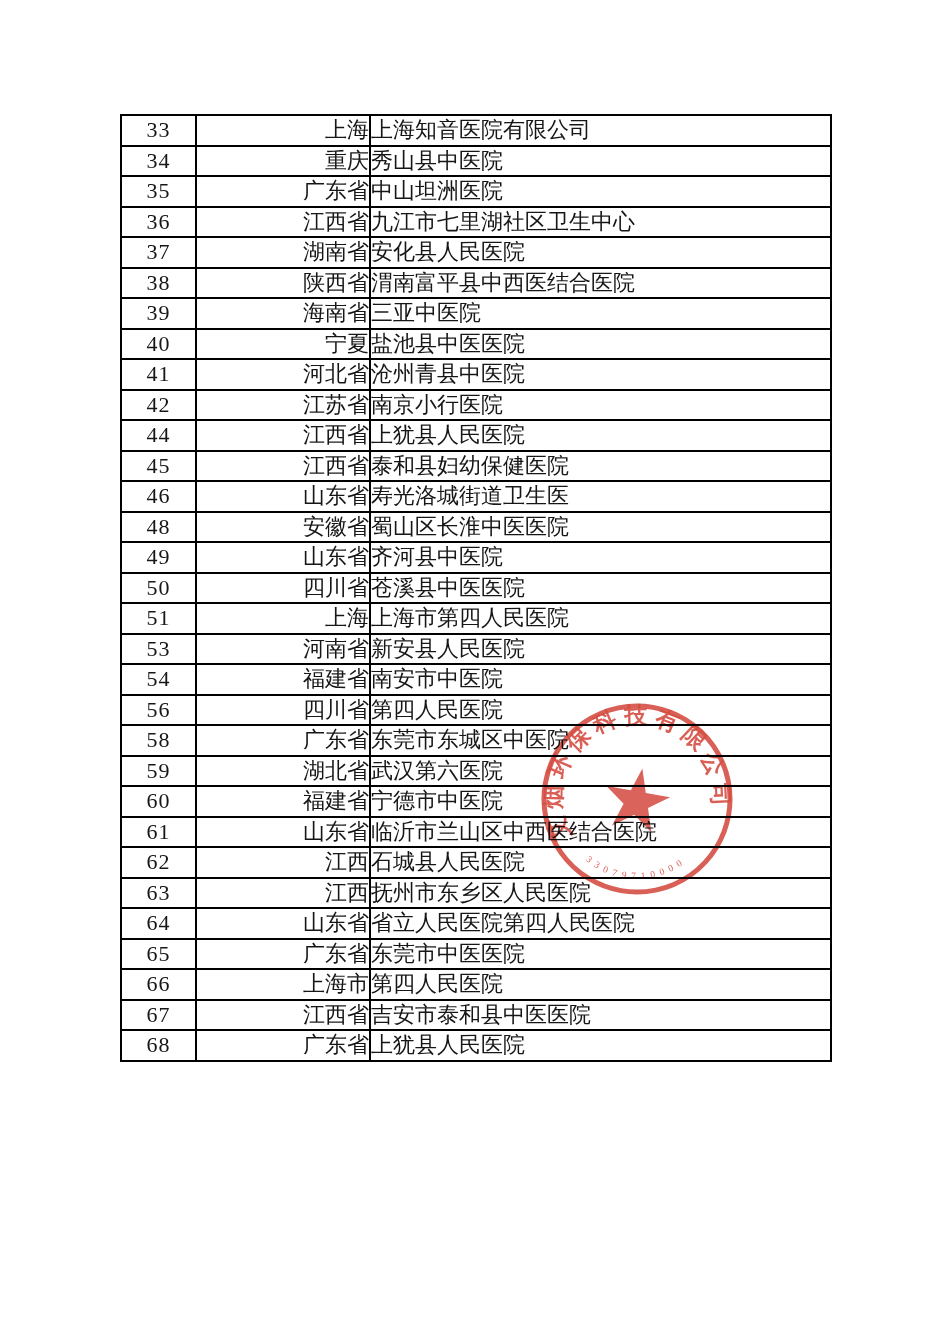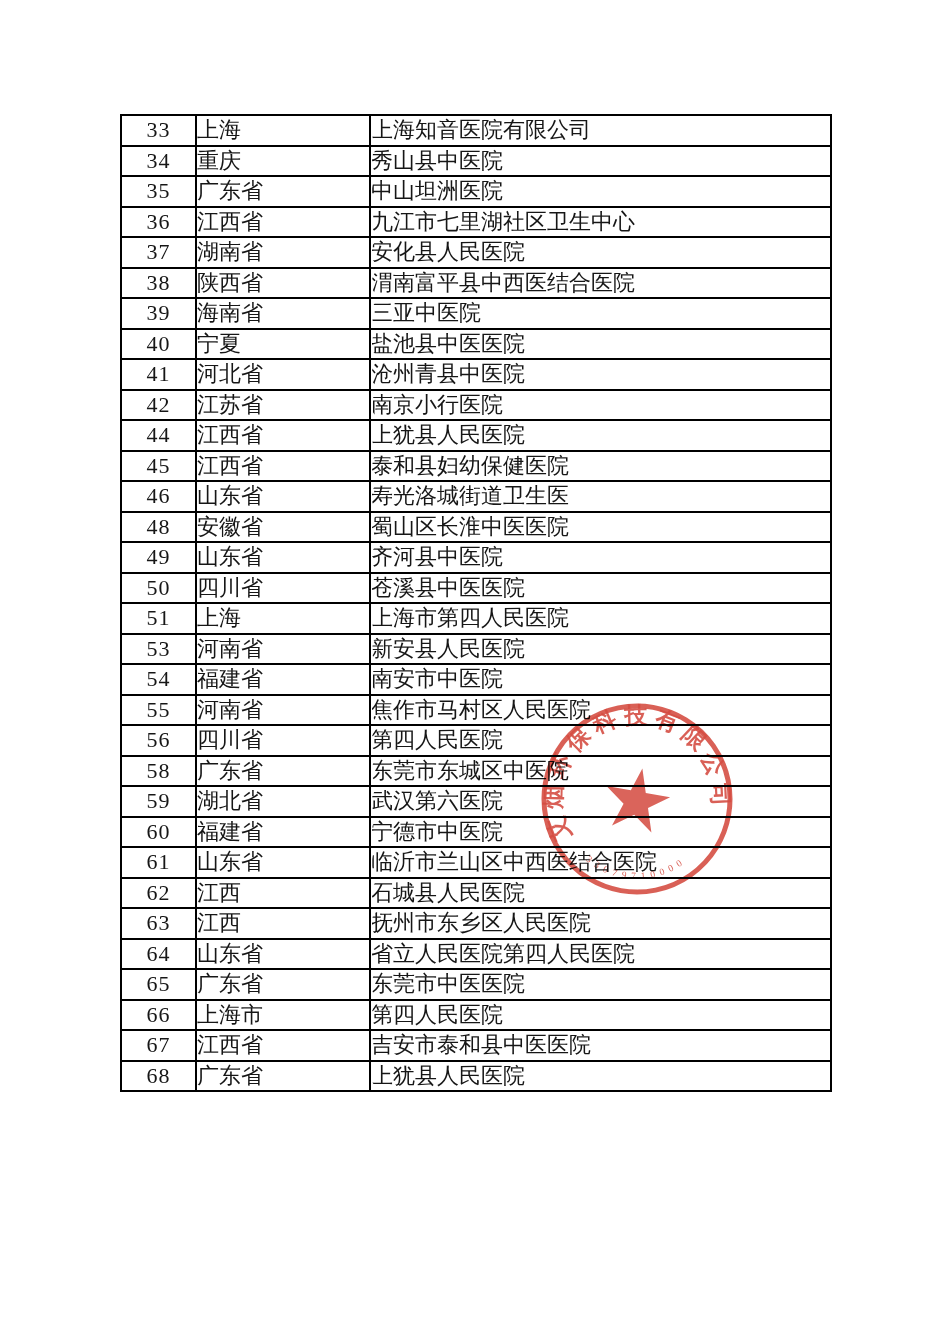--- a/index.html
+++ b/index.html
@@ -41,25 +41,25 @@
   }
   td.c-num {
     width: 73px;
     text-align: center;
     font-size: 24px;
     letter-spacing: 1px;
   }
   td.c-prov {
     width: 172px;
     padding-left: 10px;
+    text-align: right;
   }
   td.c-hosp {
     width: 459px;
     padding-left: 9px;
-    border-radius: 12px;
   }
   .seal {
     position: absolute;
     left: 537px;
     top: 699px;
     width: 200px;
     height: 200px;
     transform: rotate(10deg);
     mix-blend-mode: multiply;
     opacity: 0.92;
@@ -172,25 +172,20 @@
     </tr>
         <tr>
       <td class="c-num">53</td>
       <td class="c-prov">河南省</td>
       <td class="c-hosp">新安县人民医院</td>
     </tr>
         <tr>
       <td class="c-num">54</td>
       <td class="c-prov">福建省</td>
       <td class="c-hosp">南安市中医院</td>
-    </tr>
-        <tr>
-      <td class="c-num">55</td>
-      <td class="c-prov">河南省</td>
-      <td class="c-hosp">焦作市马村区人民医院</td>
     </tr>
         <tr>
       <td class="c-num">56</td>
       <td class="c-prov">四川省</td>
       <td class="c-hosp">第四人民医院</td>
     </tr>
         <tr>
       <td class="c-num">58</td>
       <td class="c-prov">广东省</td>
       <td class="c-hosp">东莞市东城区中医院</td>

